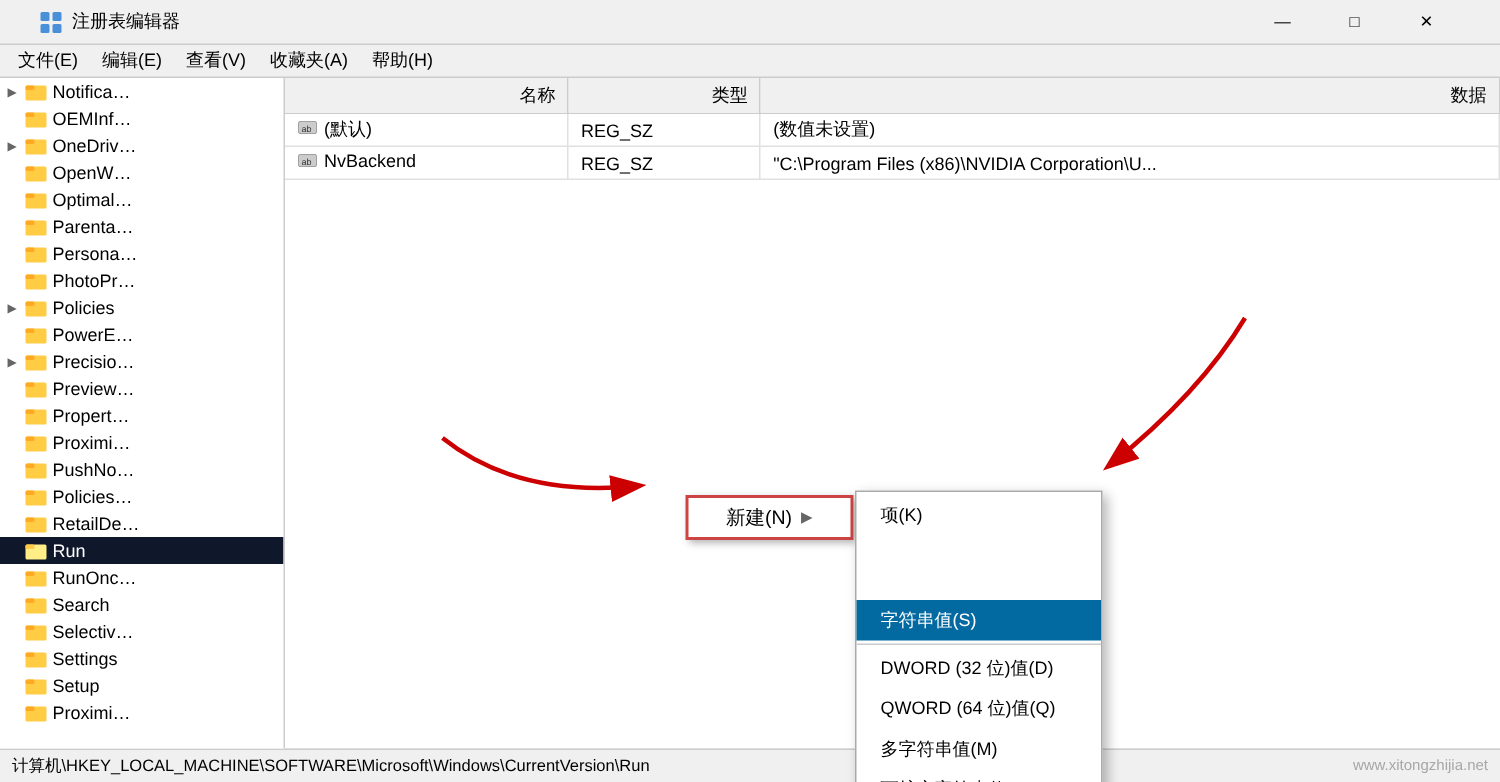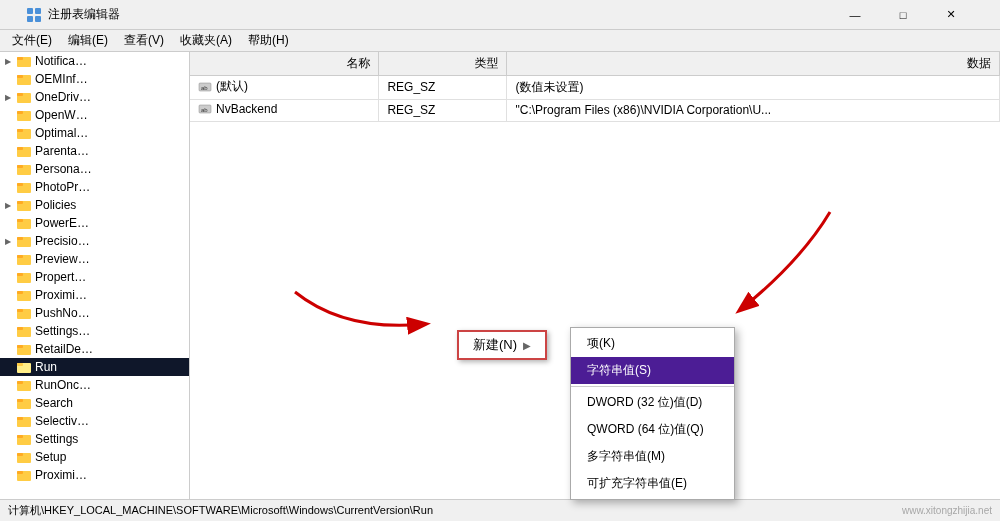--- a/index.html
+++ b/index.html
@@ -163,22 +163,23 @@
       padding: 0 8px;
       font-size: 11px;
       color: #000;
     }
     .submenu-item {
       padding: 5px 16px;
       white-space: nowrap;
       cursor: pointer;
     }
     .submenu-item.highlighted {
-      background: #4c1d95;
+      background: #0369a1;
       color: white;
+      margin-top: 43px;
     }
     .submenu-divider {
       height: 1px;
       background: #ccc;
       margin: 2px 0;
     }
   </style>
 </head>
 <body>
 
@@ -361,21 +362,21 @@
       <span class="tree-label">PushNo…</span>
     </div>
     <div class="tree-item">
       <span class="tree-arrow" style="visibility:hidden">▶</span>
       <span class="folder-icon">
         <svg viewBox="0 0 16 16">
             <rect x="1" y="4" width="14" height="10" rx="1" fill="#ffcc44"></rect>
             <rect x="1" y="4" width="6" height="3" rx="1" fill="#ffaa22"></rect>
           </svg>
       </span>
-      <span class="tree-label">Settings…</span>
+      <span class="tree-label">Policies…</span>
     </div>
     <div class="tree-item">
       <span class="tree-arrow" style="visibility:hidden">▶</span>
       <span class="folder-icon">
         <svg viewBox="0 0 16 16">
             <rect x="1" y="4" width="14" height="10" rx="1" fill="#ffcc44"></rect>
             <rect x="1" y="4" width="6" height="3" rx="1" fill="#ffaa22"></rect>
           </svg>
       </span>
       <span class="tree-label">RetailDe…</span>
@@ -459,21 +460,21 @@
         <thead>
           <tr>
             <th>名称</th>
             <th>类型</th>
             <th>数据</th>
           </tr>
         </thead>
         <tbody>
           <tr>
             <td>
-              <span style="display:inline-flex;align-items:center;gap:4px;">
+              <span style="display:inline-flex;gap:4px;">
                 <svg width="14" height="14" viewBox="0 0 14 14">
                     <rect x="1" y="3" width="12" height="8" rx="1" fill="#ccc" stroke="#888" stroke-width="0.5"></rect>
                     <text x="3" y="10" font-size="6" fill="#333">ab</text>
                   </svg>
                 (默认)
               </span>
             </td>
             <td>REG_SZ</td>
             <td>(数值未设置)</td>
           </tr>
@@ -505,21 +506,21 @@
   <svg style="position:absolute; top:230px; left:285px; width:160px; height:60px;" viewBox="0 0 160 60">
     <defs>
       <marker id="arr1" markerWidth="8" markerHeight="8" refX="6" refY="3" orient="auto">
         <path d="M0,0 L0,6 L8,3 z" fill="#cc0000"></path>
       </marker>
     </defs>
     <path d="M10,10 Q60,50 140,42" stroke="#cc0000" stroke-width="3" fill="none" marker-end="url(#arr1)"></path>
   </svg>
 
   <div style="position:absolute; top:278px; left:457px;">
-    <div style="background:white; border:2px solid #cc4444; padding:4px 14px; font-size:13px; font-weight:normal; display:flex; align-items:center; gap:6px; box-shadow:2px 2px 5px rgba(0,0,0,0.3);">
+    <div style="background:white; border:2px solid #cc4444; padding:4px 25px; font-size:13px; font-weight:normal; display:flex; align-items:center; gap:6px; box-shadow:2px 2px 5px rgba(0,0,0,0.3);">
       <span style="cursor:pointer;">新建(N)</span>
       <span style="color:#666; font-size:10px;">▶</span>
     </div>
   </div>
 
   <div style="position:absolute; top:275px; left:570px;">
     <div style="background:white; border:1px solid #aaa; box-shadow:3px 3px 8px rgba(0,0,0,0.3); min-width:165px; font-size:12px; padding:2px 0;">
       <div class="submenu-item">项(K)</div>
       <div class="submenu-item highlighted">字符串值(S)</div>
       <div class="submenu-divider"></div>

